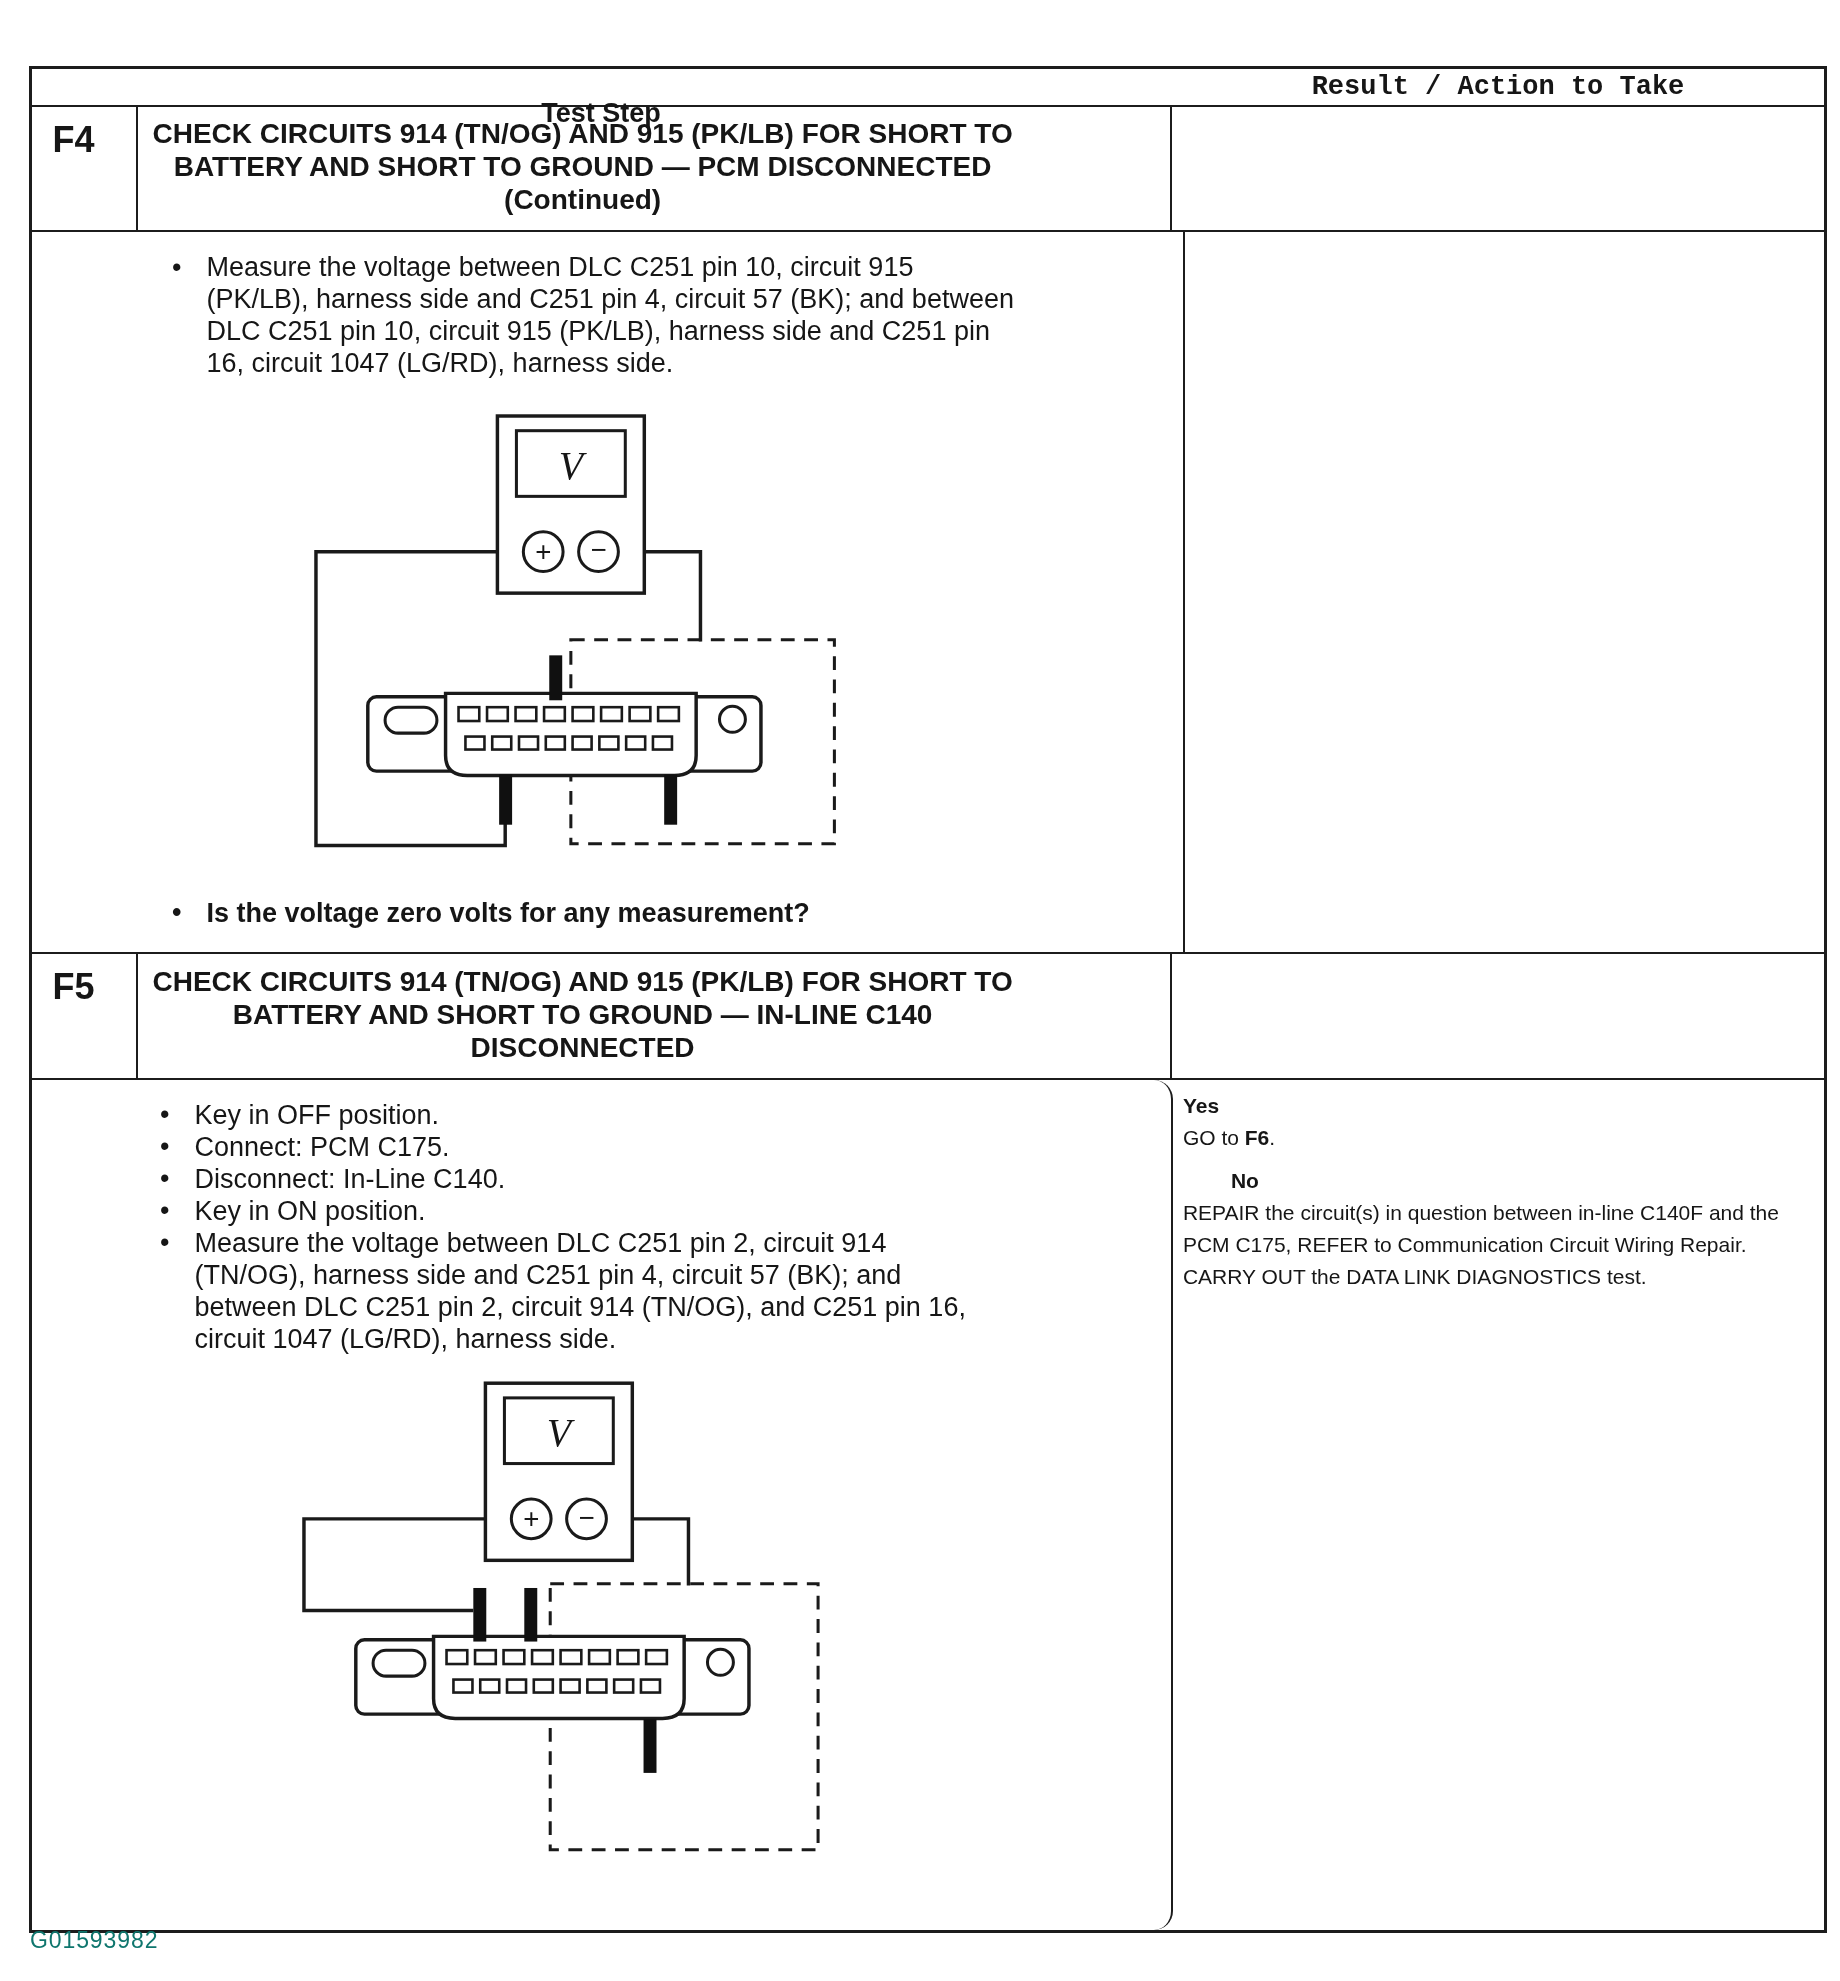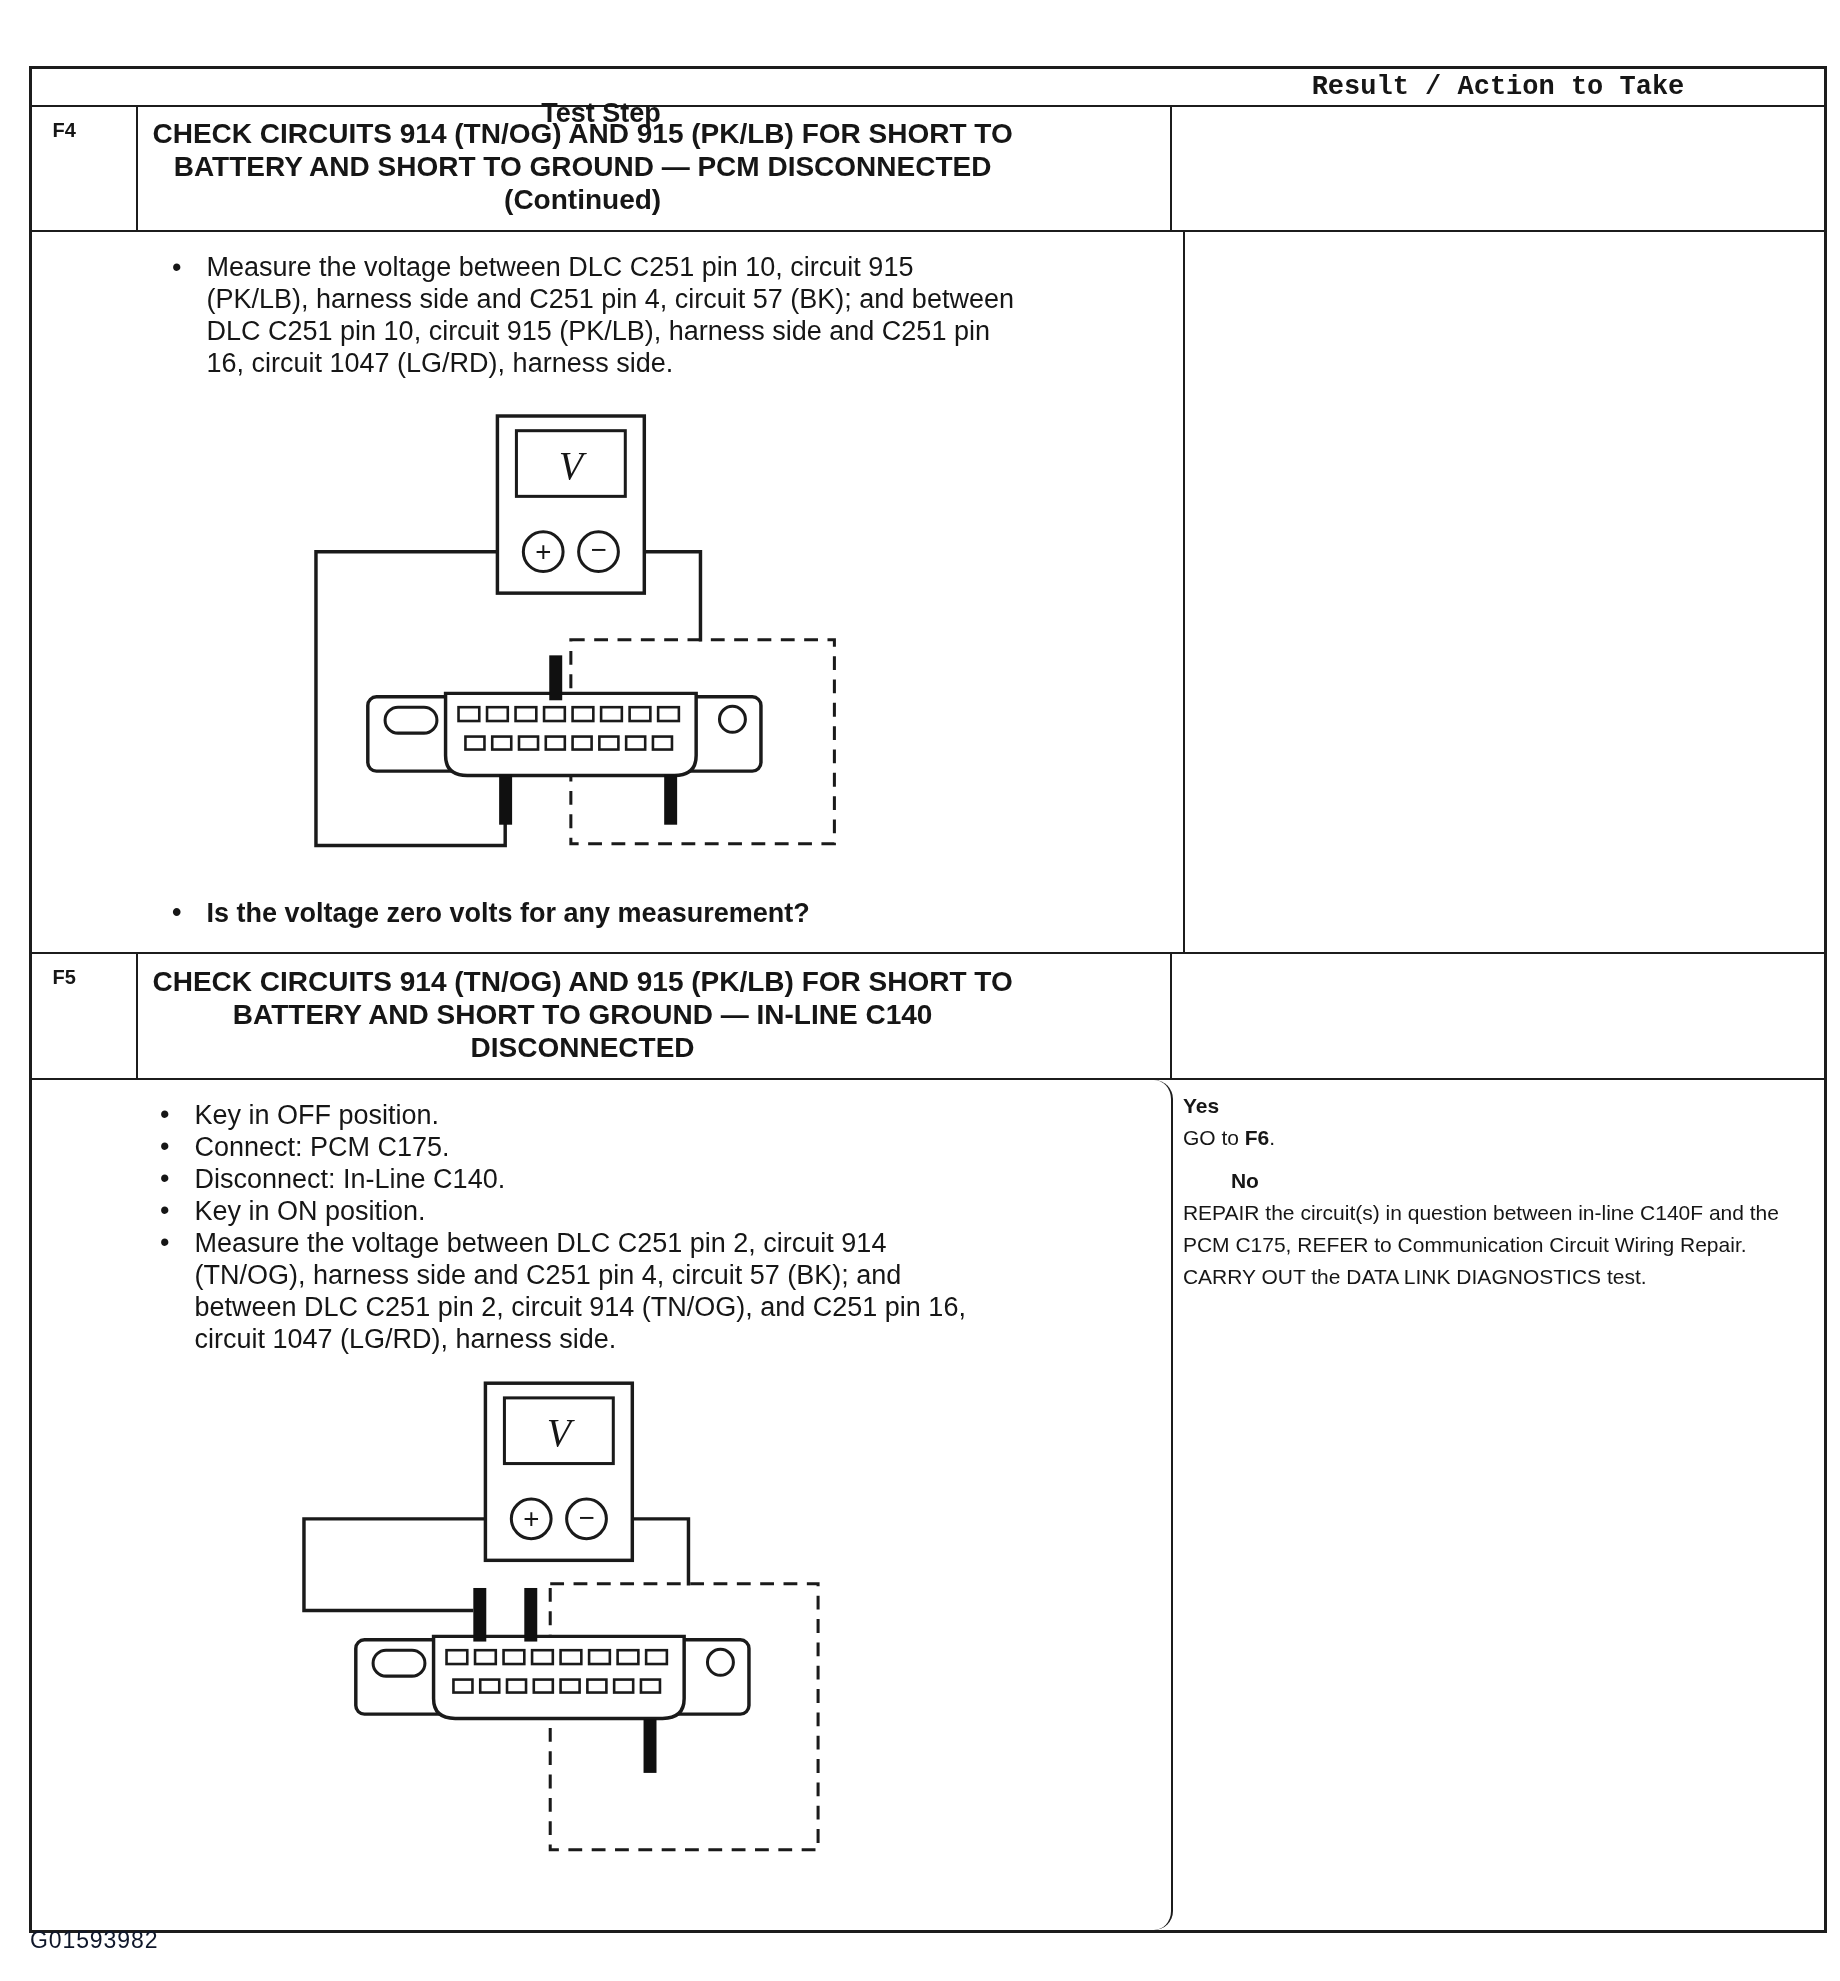--- a/index.html
+++ b/index.html
@@ -21,21 +21,21 @@
   .thead { display:flex; border-bottom:2.6px solid #1c1c1c; height:38px; }
   .th { font-weight:bold; font-size:27px; display:flex; align-items:center; justify-content:center; }
   .th-test { width:1141px; border-right:2.6px solid #1c1c1c;margin-top:44px; }
   .th-result { flex:1;font-family:Liberation Mono, monospace; }
 
   .step + .step { border-top:2.6px solid #1c1c1c; }
 
   .title-band { display:flex; border-bottom:2.6px solid #1c1c1c; }
   .cell-id {
     width:106px; border-right:2.6px solid #1c1c1c;
-    padding:12px 0 0 21px; font-weight:bold; font-size:20px;
+    padding:12px 0 0 21px; font-weight:bold; font-size:36px;
   }
   .cell-title {
     width:1034px; border-right:2.6px solid #1c1c1c;
     padding:10.4px 17.3px 14px 8.6px;
     font-weight:bold; font-size:28px; line-height:33px;text-align:center;
   }
   .cell-title .title-text { display:block; max-width:873px; }
   .title-spacer { flex:1; }
 
   .body-band { display:flex; }
@@ -59,21 +59,21 @@
     flex:1;
     padding:10.4px 14px 0 10.4px;
     font-size:21px; line-height:32px;
   }
   .res-label { font-weight:bold; }
   .res-label.mt { margin-top:10.4px;margin-left:48px; }
   .res-line { max-width:633px; }
 
   .figure-code {
     position:absolute; left:30px; top:1927px;
-    font-size:23px; letter-spacing:0.9px; color:#0f172a;
+    font-size:23px; letter-spacing:0.9px; color:#0f766e;
   }
 
   
   .meter-v { font-family:"Liberation Serif", serif; font-style:italic; font-size:46px; text-anchor:middle; fill:#161616; }
   .term { font-family:"Liberation Sans", sans-serif; font-size:32px; text-anchor:middle; fill:#161616; }
 </style>
 </head>
 <body>
 
 <div class="doc-table">

